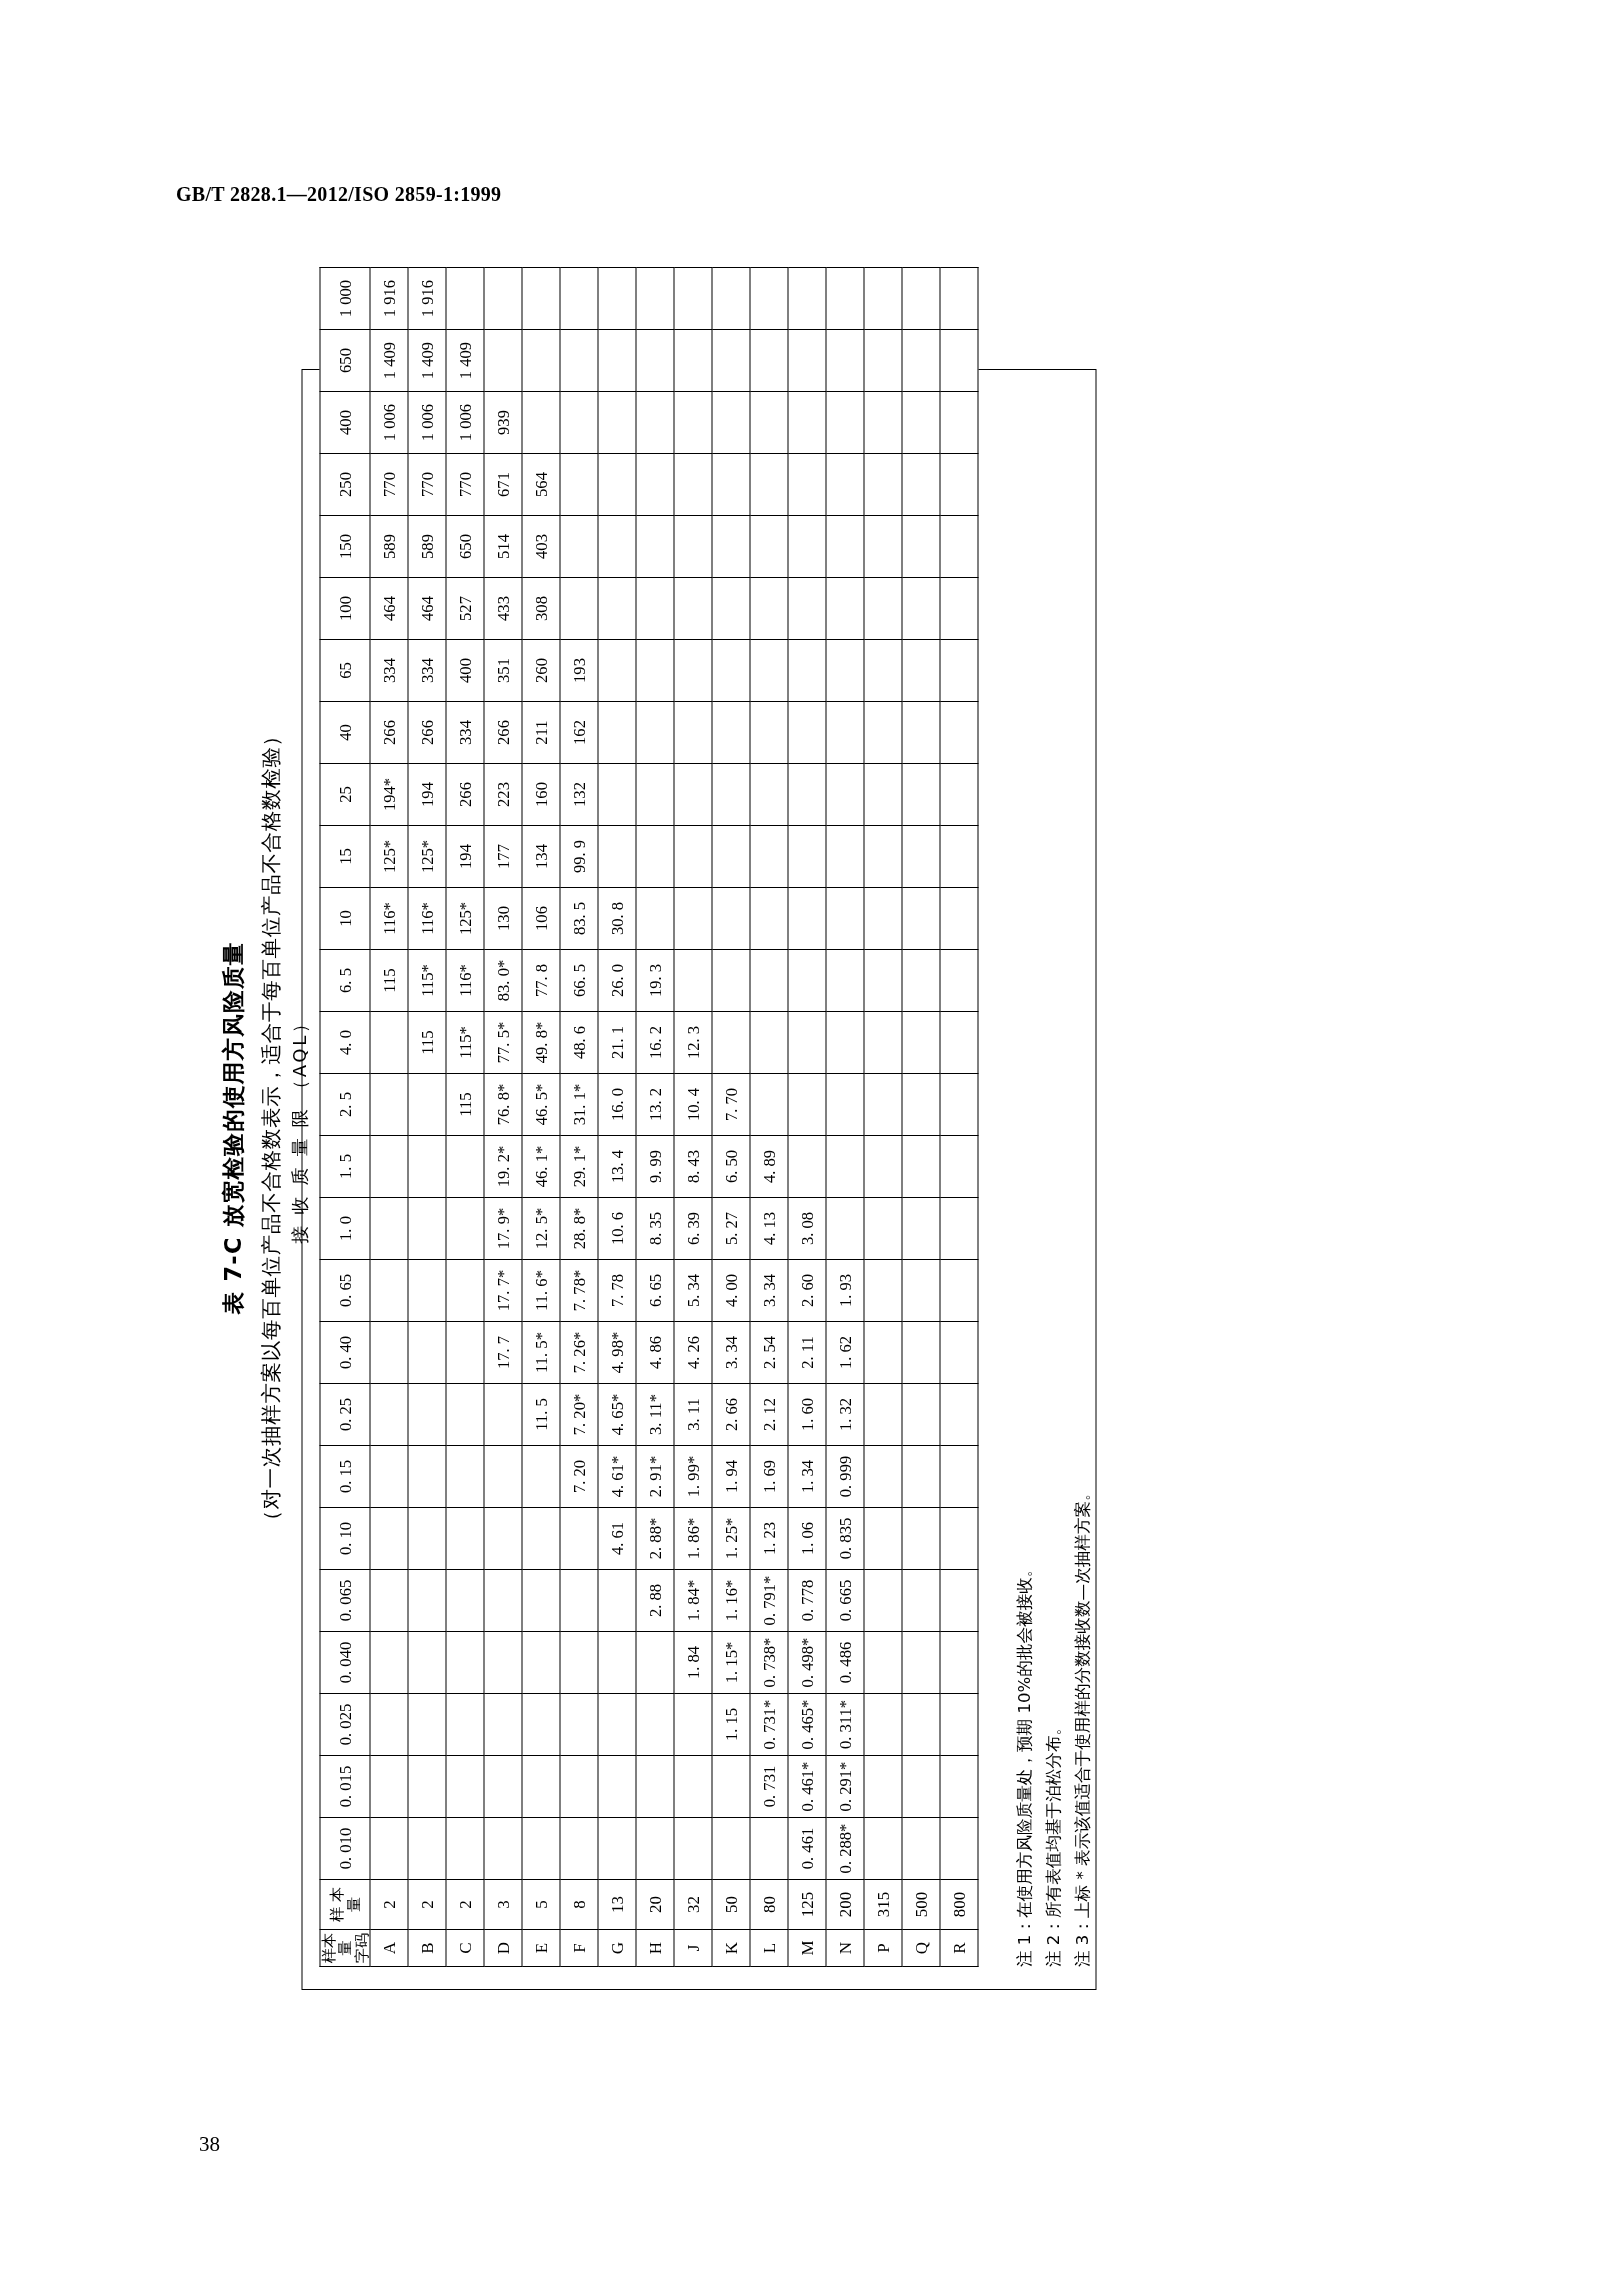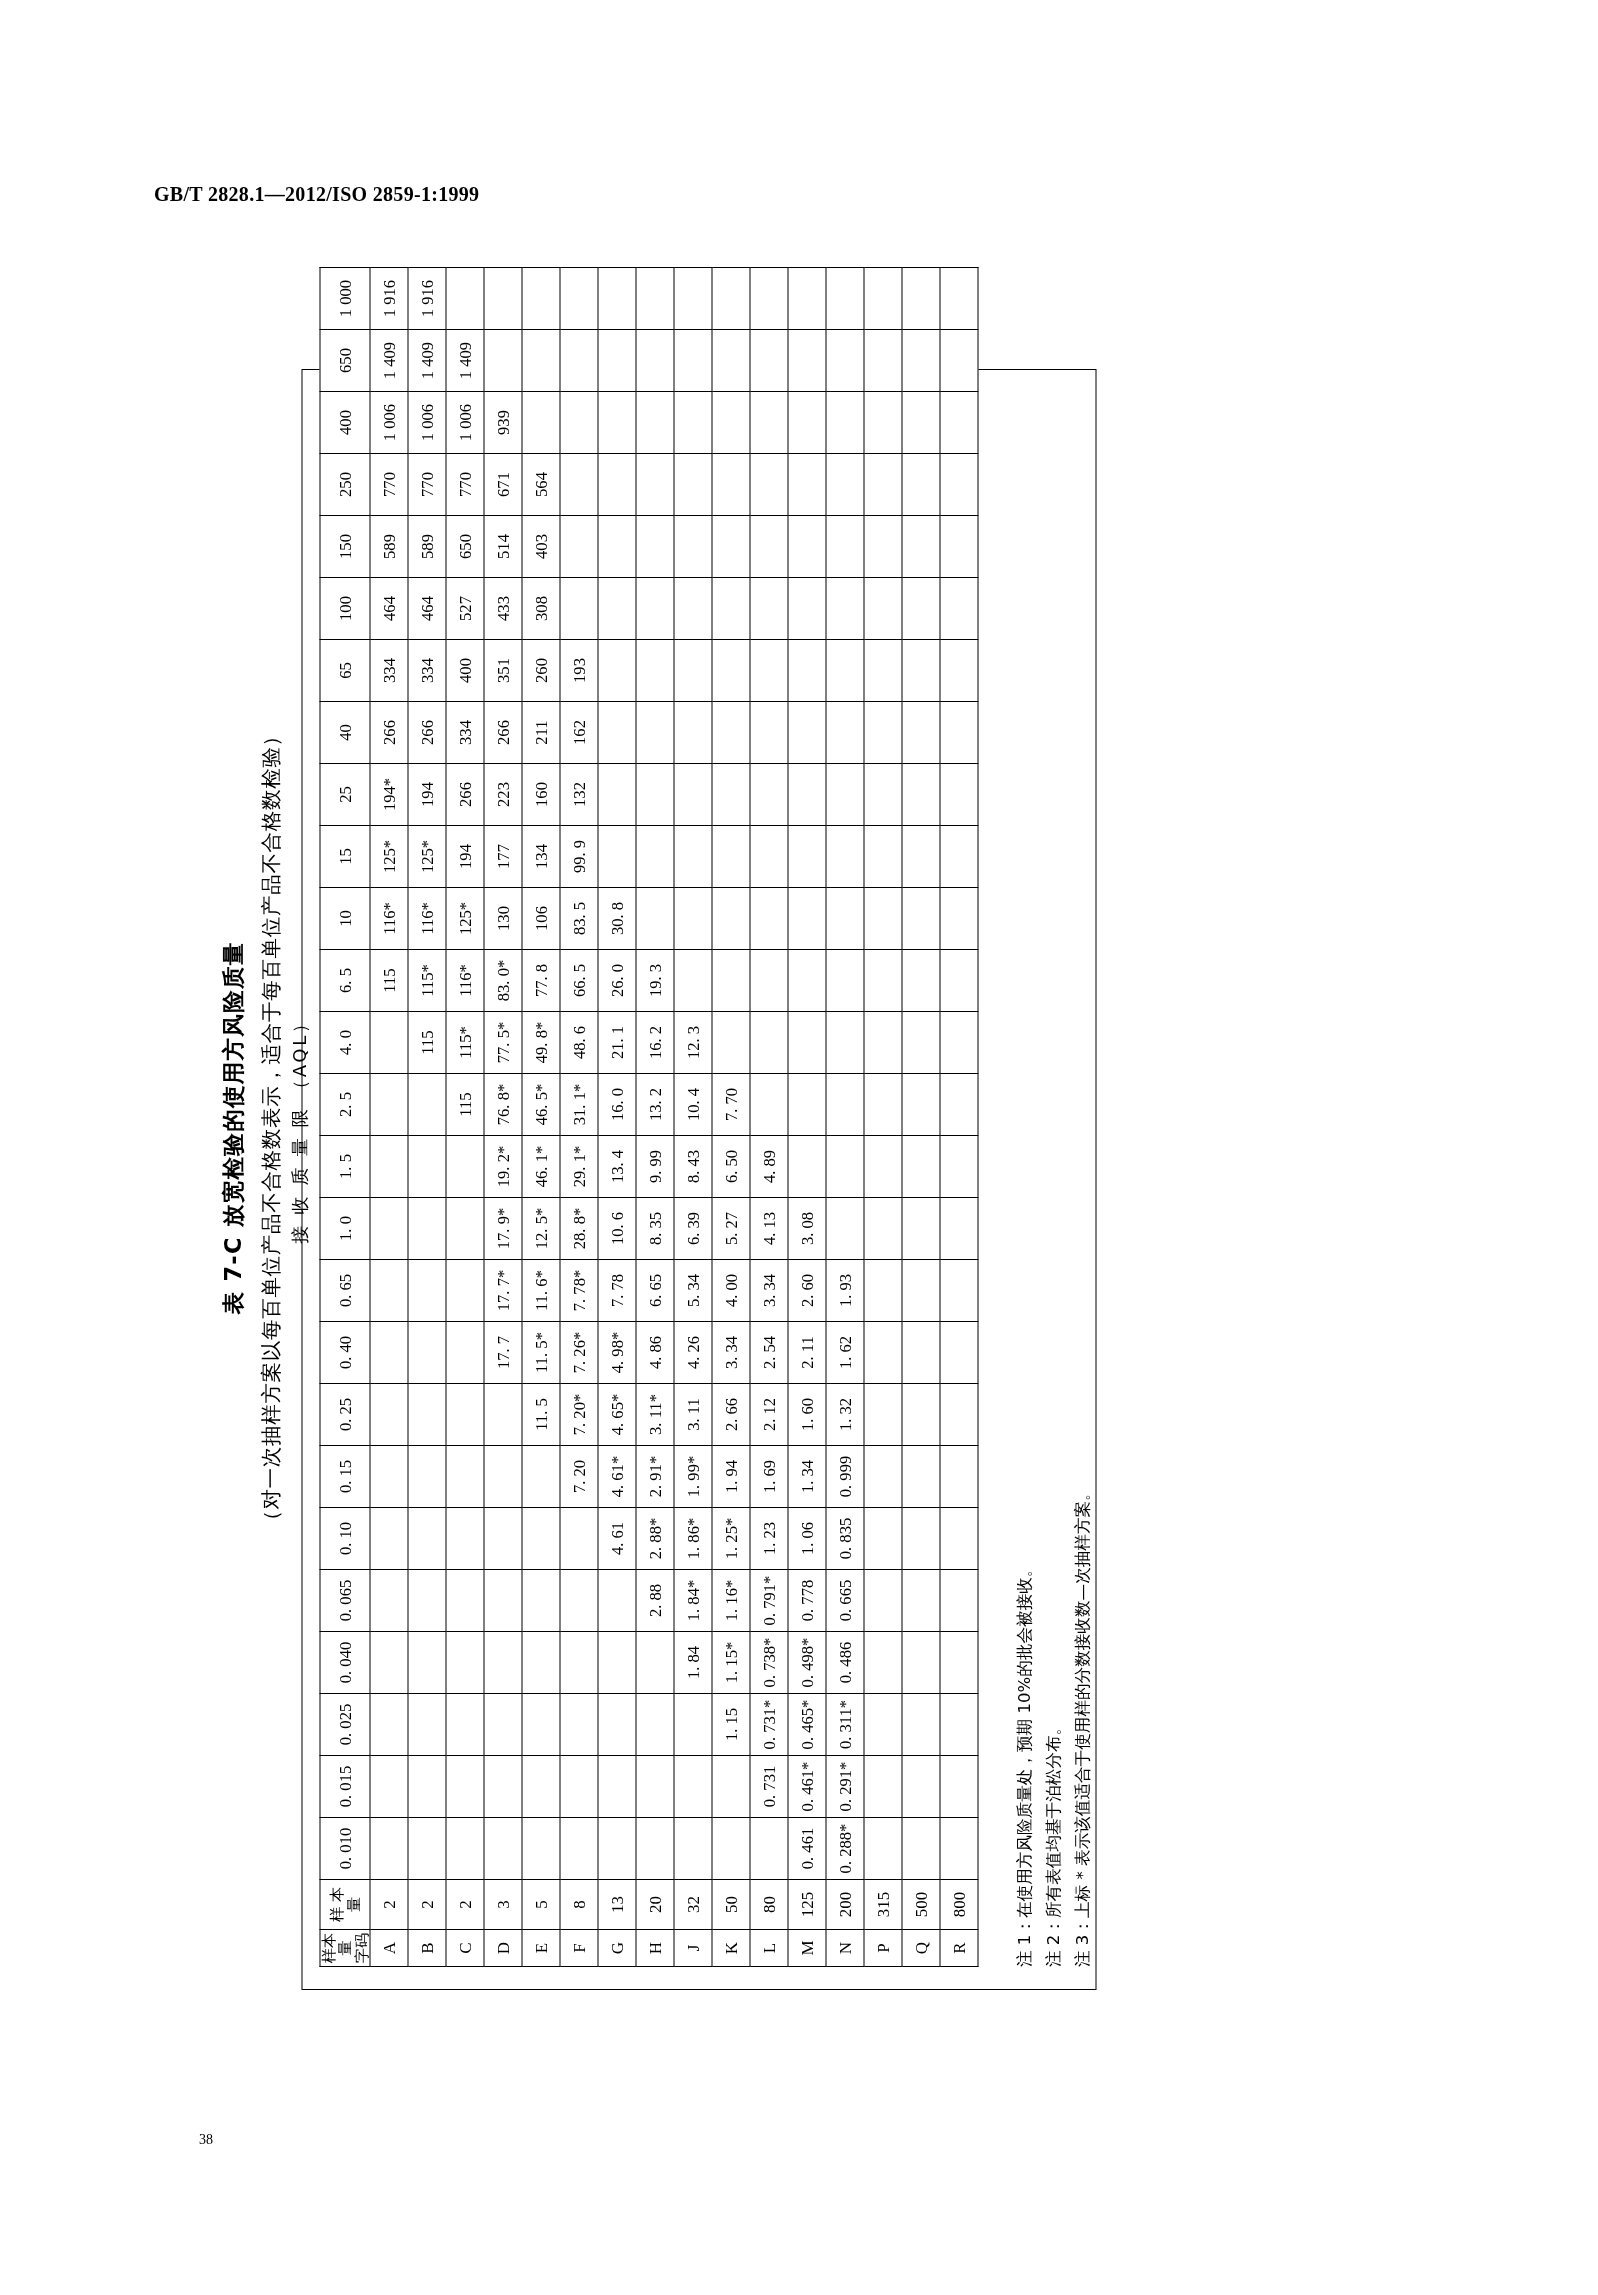--- a/index.html
+++ b/index.html
@@ -17,34 +17,34 @@
   }
   .page {
     position: absolute;
     left: 0; top: 0;
     width: 1598px;
     height: 2295px;
   }
   
   .running-header {
     position: absolute;
-    left: 154px;
+    left: 176px;
     top: 183px;
     font-family: "Liberation Serif", serif;
     font-size: 20px;
     font-weight: bold;
     letter-spacing: 0.3px;
     white-space: nowrap;
     text-align: center;
   }
   .page-number {
     position: absolute;
     left: 199px;
     top: 2132px;
-    font-size: 14px;
+    font-size: 21px;
     font-family: "Liberation Serif", serif;
   }
 
   
   .rot-wrap {
     position: absolute;
     left: 0px;
     top: 0px;
     width: 1598px;
     height: 2295px;

